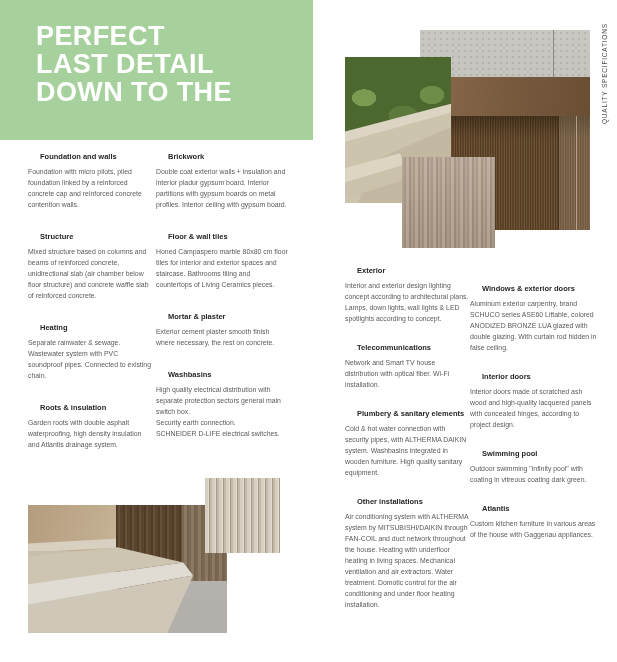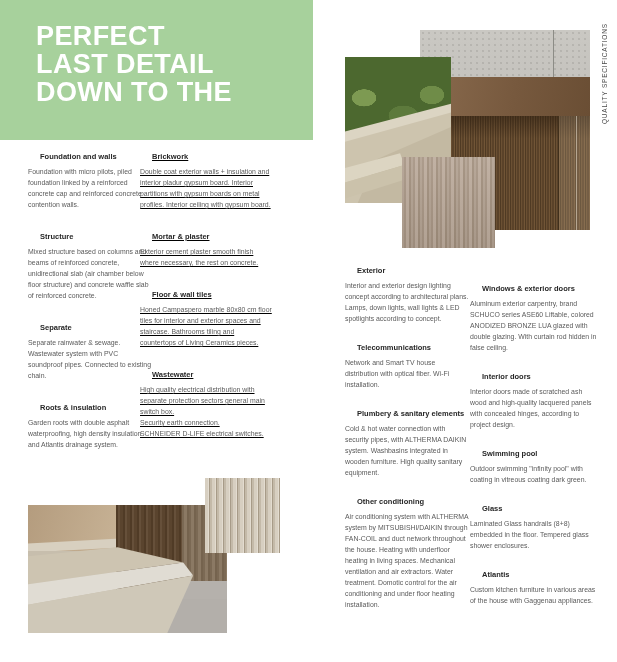--- a/index.html
+++ b/index.html
@@ -10,21 +10,21 @@
   
   .green-block { position:absolute; left:0; top:0; width:313px; height:140px; background:#a7d19c; }
   .title { position:absolute; left:36px; top:22px; font-size:27px; line-height:28px; font-weight:700;
            color:#ffffff; letter-spacing:0.4px; }
   .side-label { position:absolute; left:601px; top:124px; transform-origin:0 0; transform:rotate(-90deg);
                 white-space:nowrap; font-size:6.5px; letter-spacing:0.8px; color:#4a4a4a; }
 
   
   .col { position:absolute; }
   .col-1 { left:28px;  top:152px; width:126px; }
-  .col-2 { left:140px; top:152px; width:132px;text-decoration:underline; }
+  .col-2 { left:156px; top:152px; width:132px; }
   .col-3 { left:345px; top:266px; width:124px; }
   .col-4 { left:470px; top:284px; width:128px; }
   .section { margin-bottom:22px; }
   .col-3 .section, .col-4 .section { margin-bottom:19px; }
   .section h3 { font-size:7.5px; line-height:10px; margin-bottom:4px; color:#262626; font-weight:700;padding-left:12px; }
   .section p  { font-size:6.9px; line-height:11px; color:#5a5a5a; white-space:pre-line; }
 
   
   .photo { position:absolute; overflow:hidden; }
   .ph-a { left:420px; top:30px; width:170px; height:200px; background:#6b5033; }
@@ -122,85 +122,81 @@
   <div class="col col-1">
     <div class="section">
       <h3>Foundation and walls</h3>
       <p>Foundation with micro pilots, piled foundation linked by a reinforced concrete cap and reinforced concrete contention walls.</p>
     </div>
     <div class="section">
       <h3>Structure</h3>
       <p>Mixed structure based on columns and beams of reinforced concrete, unidirectional slab (air chamber below floor structure) and concrete waffle slab of reinforced concrete.</p>
     </div>
     <div class="section">
-      <h3>Separate</h3>
+      <h3>Heating</h3>
       <p>Separate rainwater &amp; sewage. Wastewater system with PVC soundproof pipes. Connected to existing chain.</p>
     </div>
     <div class="section">
       <h3>Roots &amp; insulation</h3>
       <p>Garden roots with double asphalt waterproofing, high density insulation and Atlantis drainage system.</p>
     </div>
   </div>
 
   <div class="col col-2">
     <div class="section">
       <h3>Brickwork</h3>
       <p>Double coat exterior walls + insulation and interior pladur gypsum board. Interior partitions with gypsum boards on metal profiles. Interior ceiling with gypsum board.</p>
     </div>
     <div class="section">
+      <h3>Floor &amp; wall tiles</h3>
+      <p>Honed Campaspero marble 80x80 cm floor tiles for interior and exterior spaces and staircase. Bathrooms tiling and countertops of Living Ceramics pieces.</p>
+    </div>
+    <div class="section">
       <h3>Mortar &amp; plaster</h3>
       <p>Exterior cement plaster smooth finish where necessary, the rest on concrete.</p>
     </div>
     <div class="section">
-      <h3>Floor &amp; wall tiles</h3>
-      <p>Honed Campaspero marble 80x80 cm floor tiles for interior and exterior spaces and staircase. Bathrooms tiling and countertops of Living Ceramics pieces.</p>
-    </div>
-    <div class="section">
-      <h3>Wastewater</h3>
+      <h3>Washbasins</h3>
       <p>High quality electrical distribution with separate protection sectors general main switch box.
 Security earth connection.
 SCHNEIDER D-LIFE electrical switches.</p>
     </div>
   </div>
 
   <div class="col col-3">
     <div class="section">
       <h3>Exterior</h3>
       <p>Interior and exterior design lighting concept according to architectural plans. Lamps, down lights, wall lights &amp; LED spotlights according to concept.</p>
     </div>
     <div class="section">
       <h3>Telecommunications</h3>
       <p>Network and Smart TV house distribution with optical fiber. Wi-Fi installation.</p>
     </div>
     <div class="section">
       <h3>Plumbery &amp; sanitary elements</h3>
       <p>Cold &amp; hot water connection with security pipes, with ALTHERMA DAIKIN system. Washbasins integrated in wooden furniture. High quality sanitary equipment.</p>
     </div>
     <div class="section">
-      <h3>Other conditioning</h3>
+      <h3>Other installations</h3>
       <p>Air conditioning system with ALTHERMA system by MITSUBISHI/DAIKIN through FAN-COIL and duct network throughout the house. Heating with underfloor heating in living spaces. Mechanical ventilation and air extractors. Water treatment. Domotic control for the air conditioning and under floor heating installation.</p>
     </div>
   </div>
 
   <div class="col col-4">
     <div class="section">
       <h3>Windows &amp; exterior doors</h3>
       <p>Aluminum exterior carpentry, brand SCHUCO series ASE60 Liftable, colored ANODIZED BRONZE LUA glazed with double glazing. With curtain rod hidden in false ceiling.</p>
     </div>
     <div class="section">
       <h3>Interior doors</h3>
       <p>Interior doors made of scratched ash wood and high-quality lacquered panels with concealed hinges, according to project design.</p>
     </div>
     <div class="section">
       <h3>Swimming pool</h3>
       <p>Outdoor swimming "infinity pool" with coating in vitreous coating dark green.</p>
-    </div>
-    <div class="section">
-      <h3>Glass</h3>
-      <p>Laminated Glass handrails (8+8) embedded in the floor. Tempered glass shower enclosures.</p>
     </div>
     <div class="section">
       <h3>Atlantis</h3>
       <p>Custom kitchen furniture in various areas of the house with Gaggenau appliances.</p>
     </div>
   </div>
 
   <div class="photo ph-d">
     <div class="sd-back"></div>
     <div class="sd-stepline"></div>

